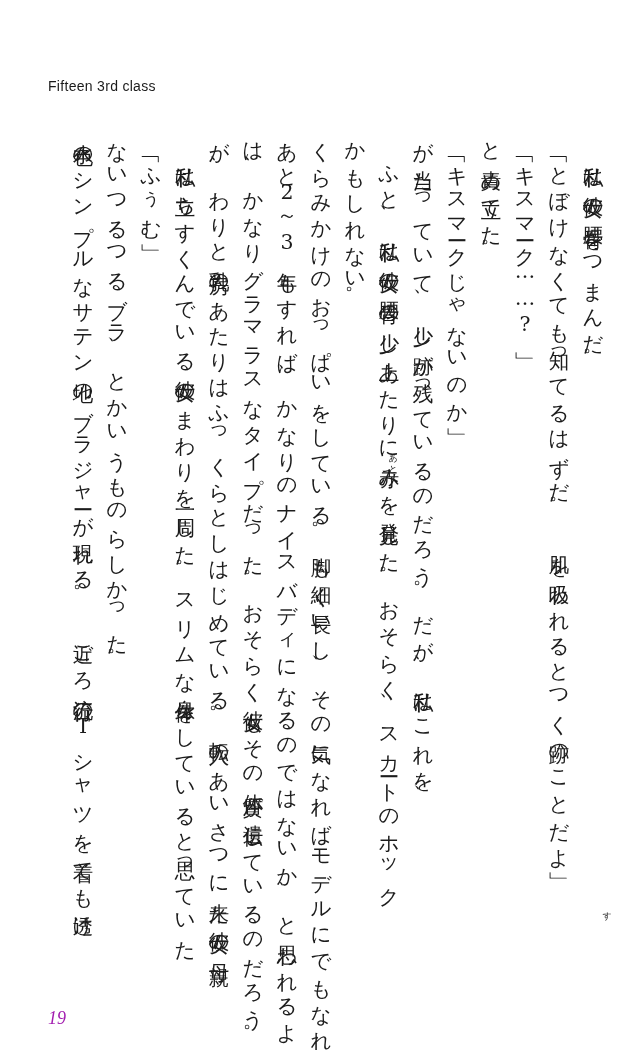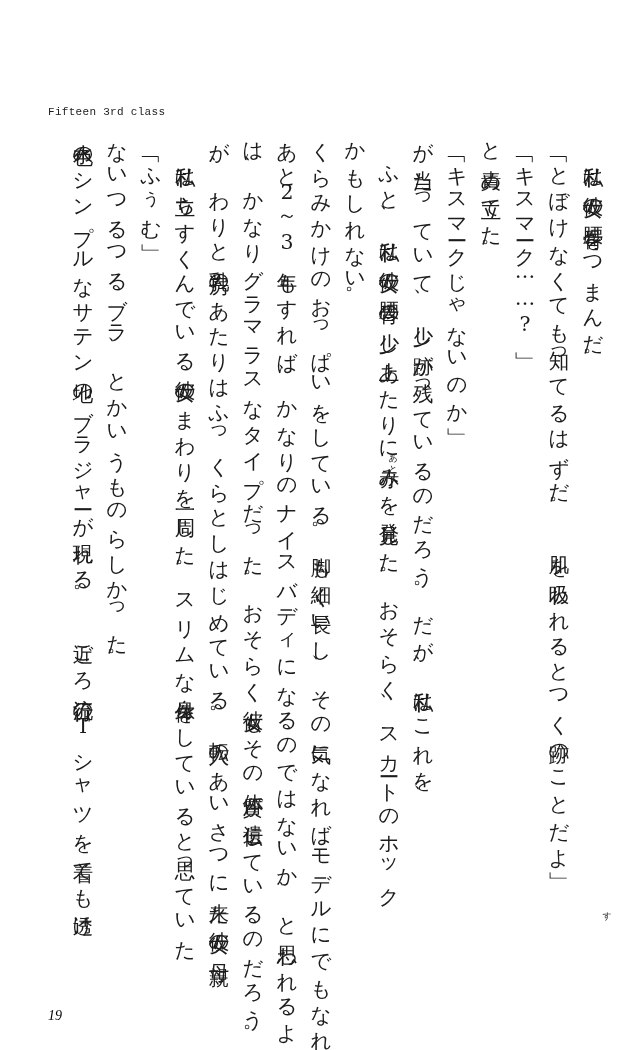--- a/index.html
+++ b/index.html
@@ -13,35 +13,34 @@
     height: 1050px;
     background: #ffffff;
     overflow: hidden;
     font-family: "Liberation Serif", serif;
     color: #1a1a1a;
   }
   #header {
     position: absolute;
     top: 78px;
     left: 48px;
-    font-family: Liberation Mono, monospace;
-    font-size: 11px;
+    font-family: Liberation Sans, sans-serif;
+    font-size: 14px;
     letter-spacing: 0.3px;
     color: #1b1b1b;
     white-space: nowrap;
-    margin-top: 28px;
   }
   #folio {
     position: absolute;
     left: 48px;
     top: 1008px;
     font-family: "Liberation Serif", serif;
     font-style: italic;
-    font-size: 14px;
-    color: #000000;
+    font-size: 18px;
+    color: #a21caf;
   }
   #body-text {
     position: absolute;
     top: 128px;
     right: 40px;
     height: 850px;
     display: flex;
     flex-direction: row;
     align-items: flex-start;
     justify-content: flex-start;

